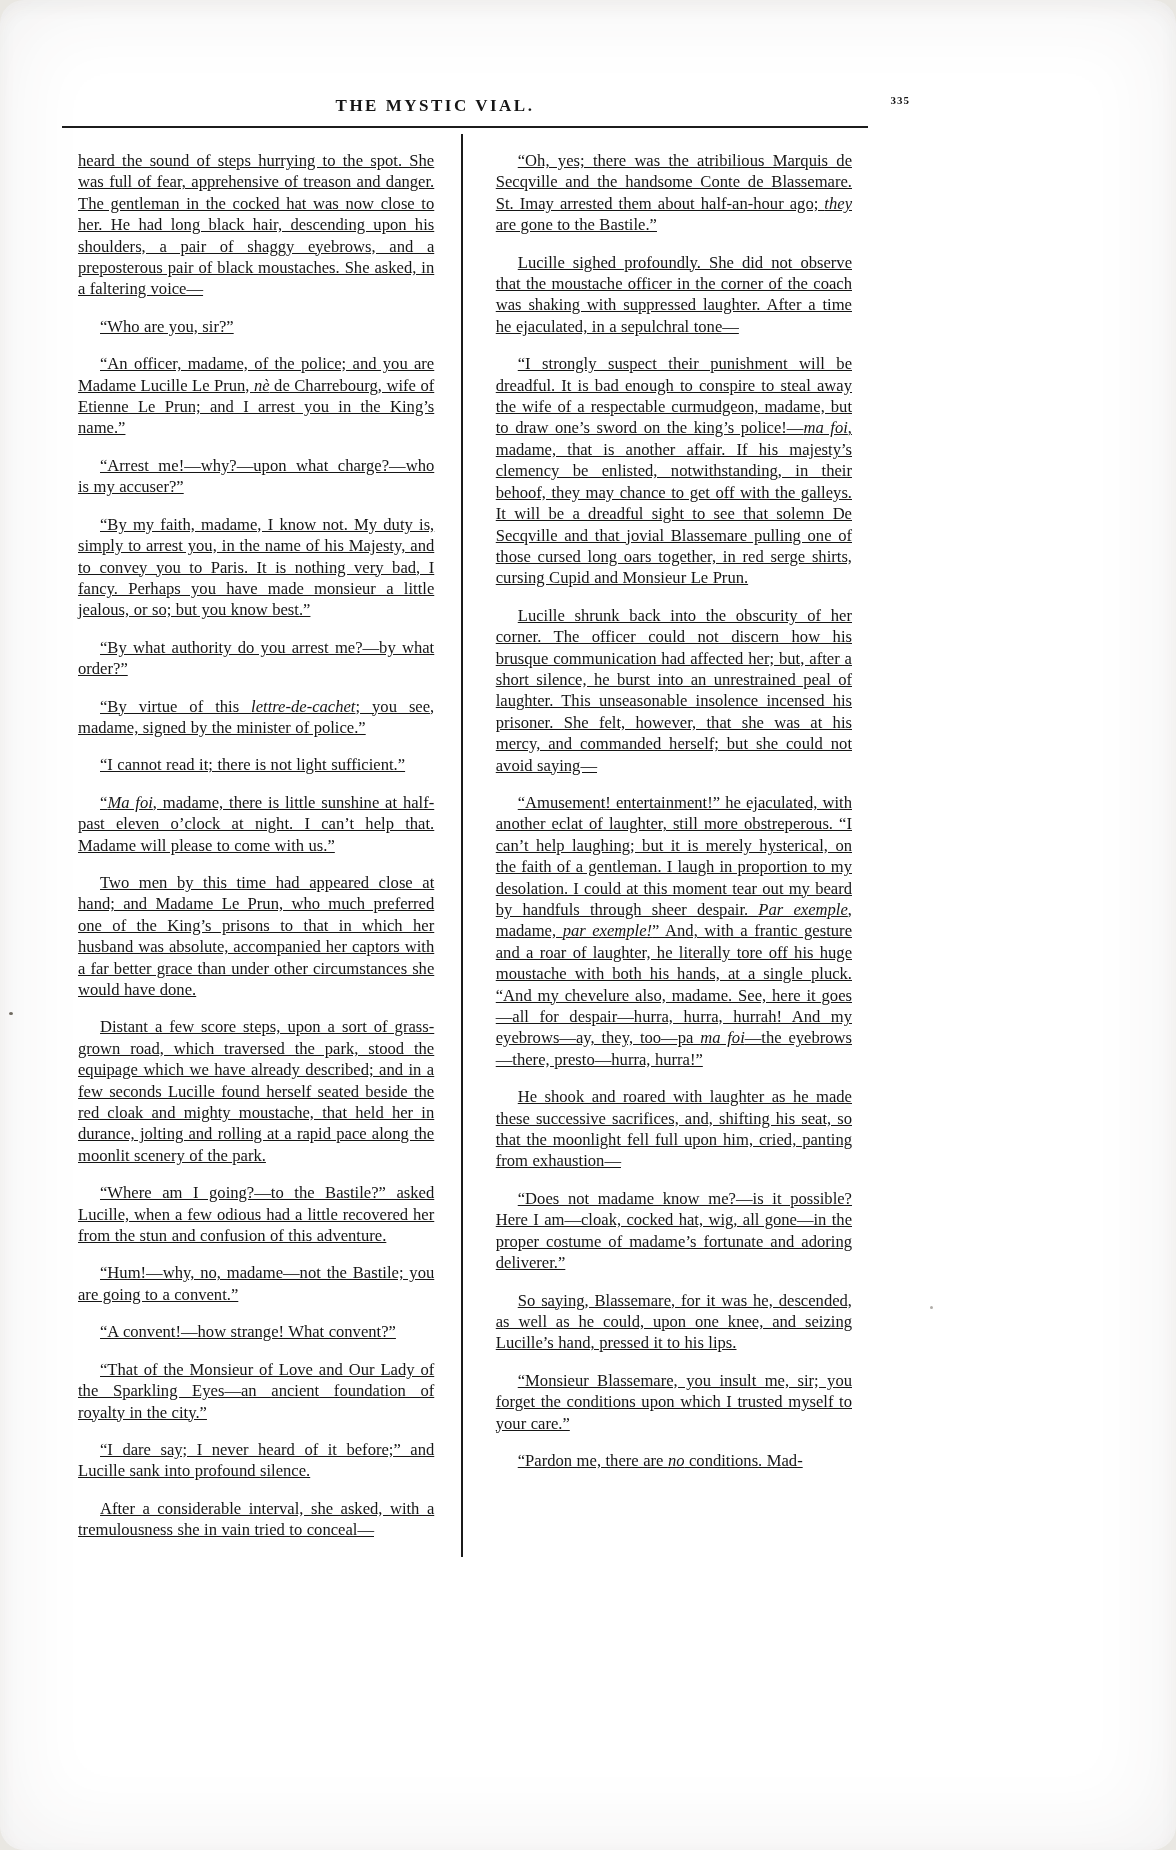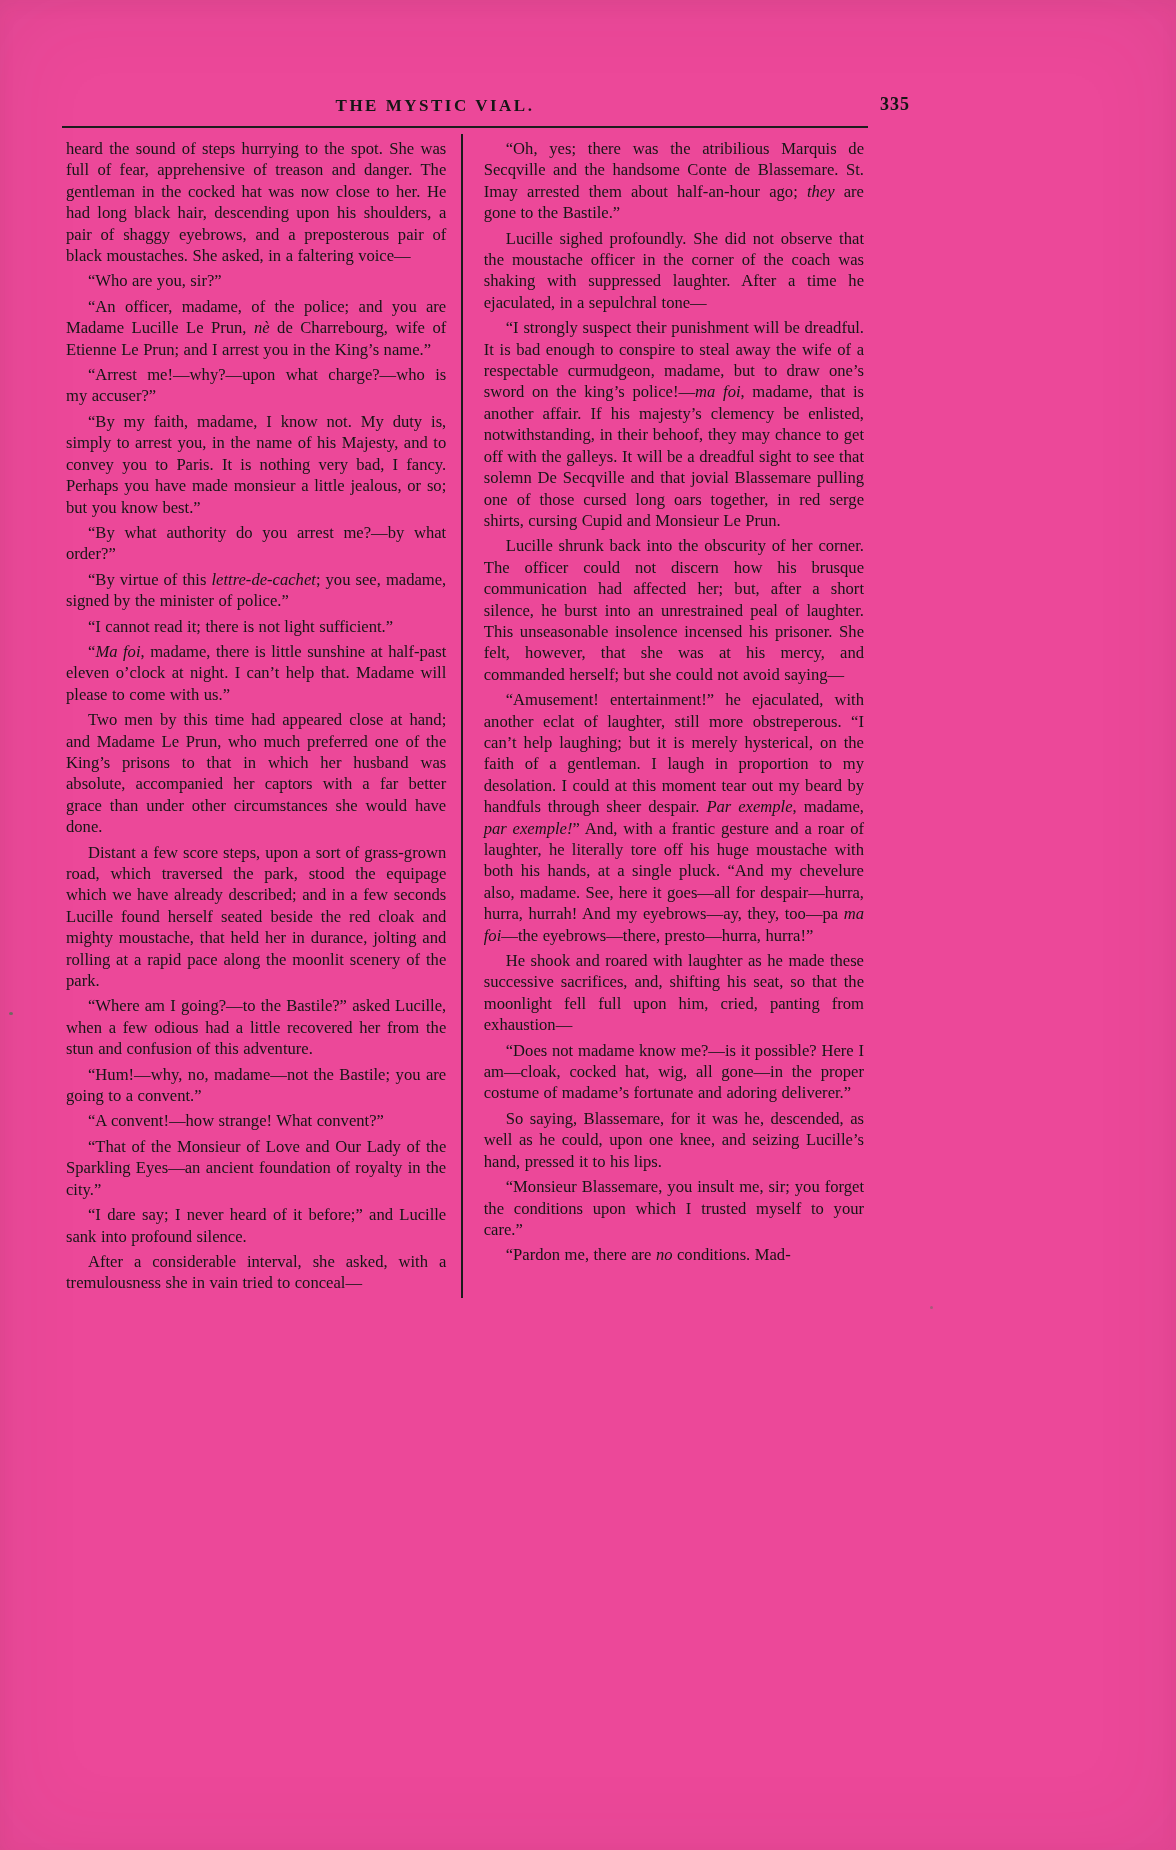--- a/index.html
+++ b/index.html
@@ -5,25 +5,26 @@
   html, body {
     margin: 0;
     padding: 0;
     background: #e9e7e2;
   }
   .page {
     position: relative;
     width: 1176px;
     height: 1850px;
     margin: 0 auto;
-    background: #ec4899;
+    background: #ffffff;
     box-shadow: inset 0 0 90px rgba(60,55,45,0.08), inset 0 6px 18px rgba(60,55,45,0.05);
     overflow: hidden;
     color: #161616;
     font-family: "Liberation Serif", "DejaVu Serif", serif;
+    border-radius: 24px;
   }
   .content {
     position: absolute;
     left: 62px;
     top: 92px;
     width: 806px;
   }
   .header {
     position: relative;
     height: 34px;
@@ -36,21 +37,21 @@
     font-weight: bold;
     font-size: 17px;
     letter-spacing: 2.5px;
     top: 4px;
   }
   .page-number {
     position: absolute;
     right: -42px;
     top: 2px;
     font-weight: bold;
-    font-size: 18px;
+    font-size: 11px;
     letter-spacing: 1px;
   }
   .rule {
     height: 2px;
     background: #1c1c1c;
     margin-bottom: 6px;
   }
   .columns {
     display: flex;
     align-items: stretch;
@@ -64,22 +65,23 @@
     -webkit-hyphens: auto;
     word-spacing: 0.02em;
   }
   .column.left  { padding-right: 11px; }
   .column.right { padding-left: 17px; }
   .col-divider {
     flex: 0 0 1.5px;
     background: #1b1b1b;
   }
   .para {
-    margin: 4px;
+    margin: 16px;
     text-indent: 22px;
+    text-decoration: underline;
   }
   .para.noindent { text-indent: 0; }
   .speck {
     position: absolute;
     background: #6f6a60;
     border-radius: 50%;
   }
   .speck-1 { left: 9px;  top: 1012px; width: 4px; height: 3px; }
   .speck-2 { left: 930px; top: 1306px; width: 3px; height: 3px; opacity: .55; }
 </style>

